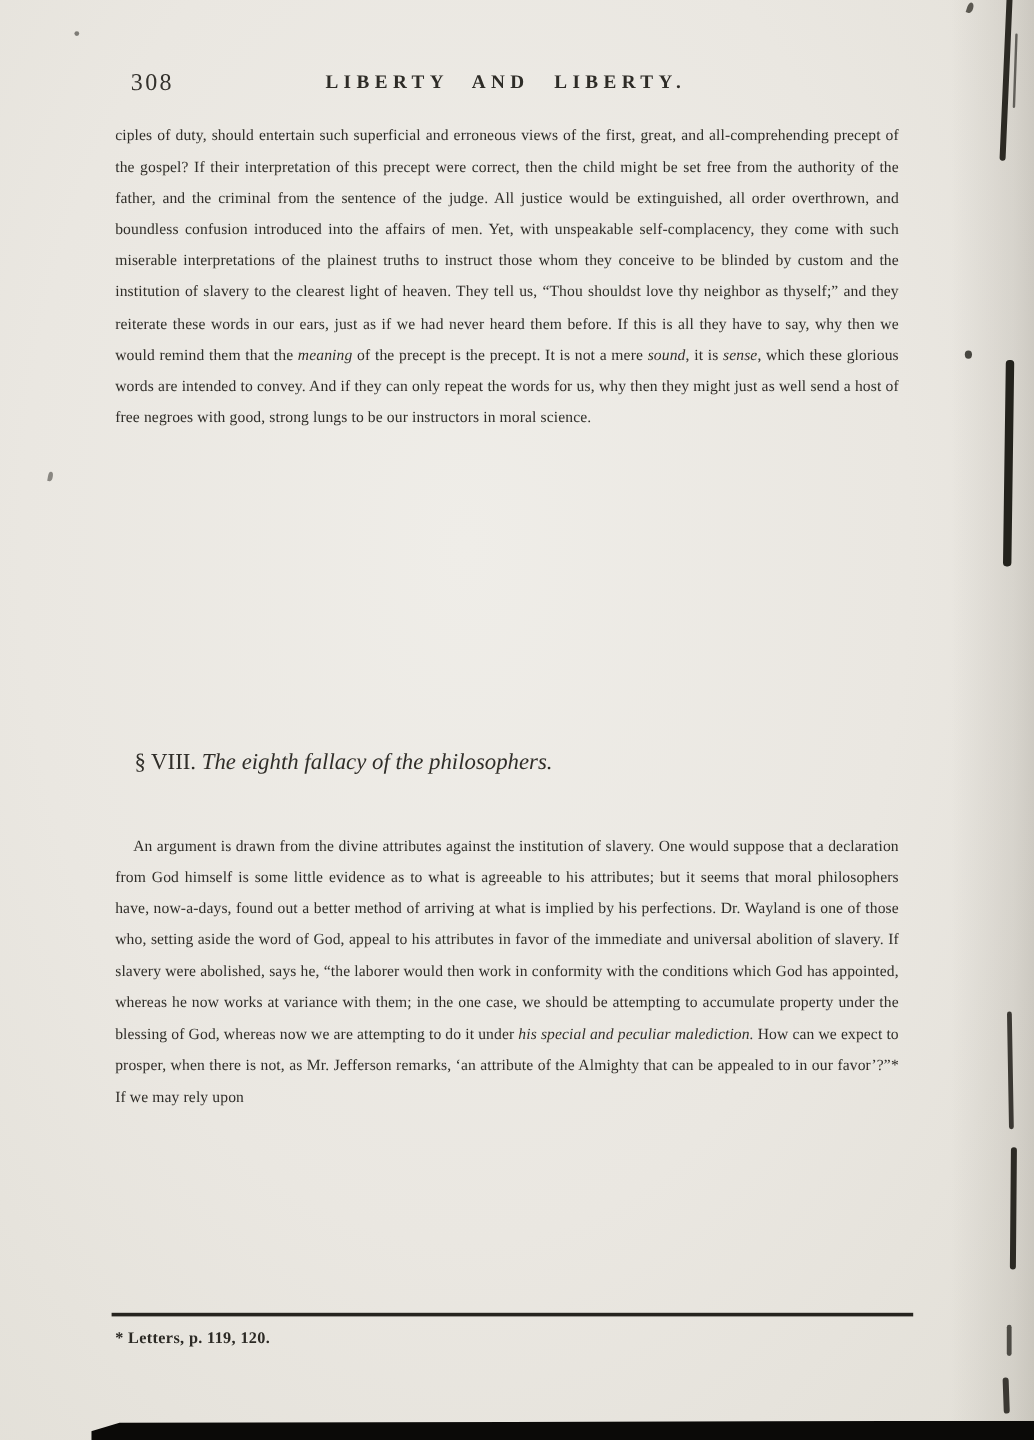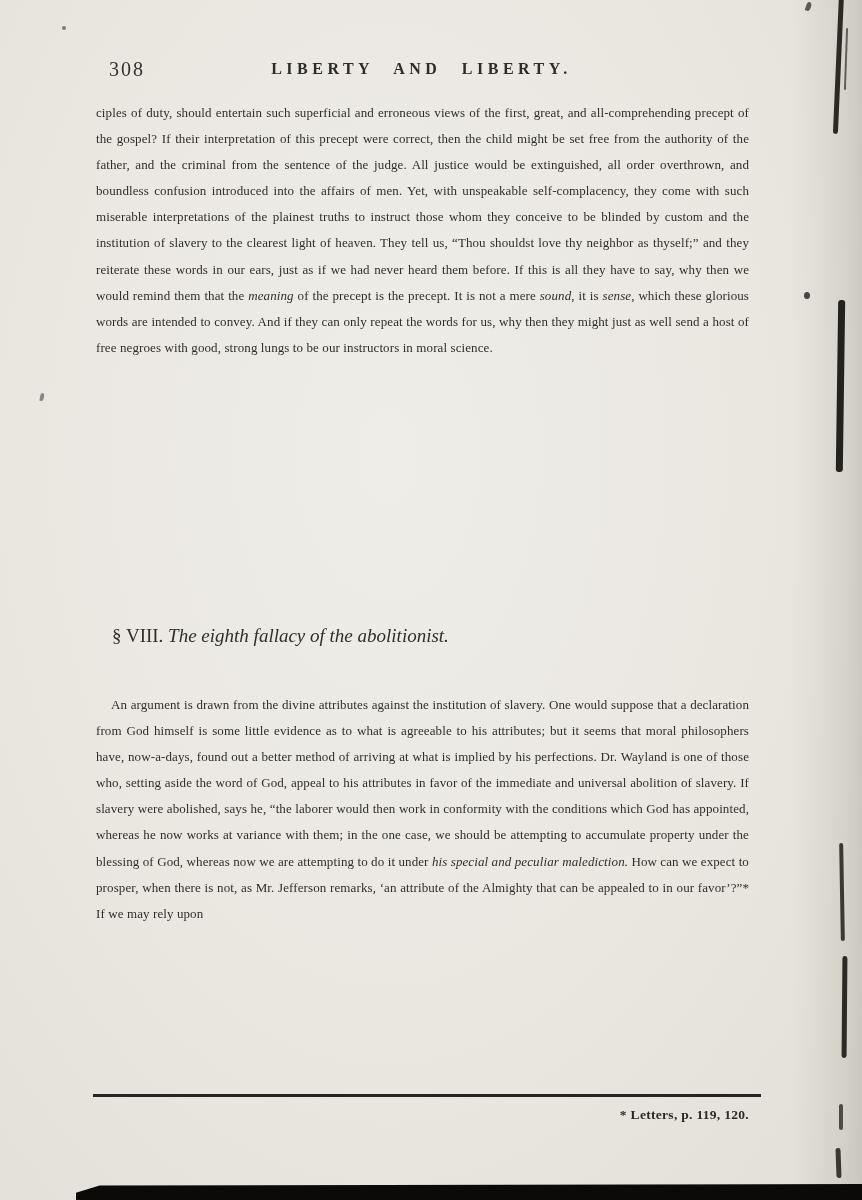--- a/index.html
+++ b/index.html
@@ -51,21 +51,21 @@
   }
   #para2 { top: 692px; text-indent: 15px; }
 
   .footnote-rule {
     position: absolute; left: 93px; top: 1094px;
     width: 668px; height: 2.5px;
     background: #26241f;
   }
   .footnote {
     position: absolute; left: 96px; top: 1107px; width: 653px;
-    text-align: right; font-size: 13.5px; font-weight: bold;
+    text-align: left; font-size: 13.5px; font-weight: bold;
     letter-spacing: 0.3px; color: #2c2a25;
   }
 
   .bottom-bar {
     position: absolute; left: 76px; right: 0; bottom: 0; height: 16px;
     background: #0b0a08;
     clip-path: polygon(0% 55%, 3% 10%, 100% 0%, 100% 100%, 0% 100%);
   }
 
   
@@ -87,21 +87,21 @@
 
 <div class="page">
 
   <div class="header-row">
     <span class="page-number">308</span>
     <div class="running-title">LIBERTY AND LIBERTY.</div>
   </div>
 
   <div class="body-text" id="para1"><span>ciples of duty, should entertain such superficial and erroneous views of the first, great, and all-comprehending precept of the gospel?  If their interpretation of this precept were correct, then the child might be set free from the authority of the father, and the criminal from the sentence of the judge.  All justice would be extinguished, all order overthrown, and boundless confusion introduced into the affairs of men.  Yet, with unspeakable self-complacency, they come with such miserable interpretations of the plainest truths to instruct those whom they conceive to be blinded by custom and the institution of slavery to the clearest light of heaven.  They tell us, “Thou shouldst love thy neighbor as thyself;” and they reiterate these words in our ears, just as if we had never heard them before.  If this is all they have to say, why then we would remind them that the </span><i>meaning</i><span> of the precept is the precept.  It is not a mere </span><i>sound</i><span>, it is </span><i>sense</i><span>, which these glorious words are intended to convey.  And if they can only repeat the words for us, why then they might just as well send a host of free negroes with good, strong lungs to be our instructors in moral science.</span></div>
 
-  <div class="section-heading"><span>§ VIII.  </span><i>The eighth fallacy of the abolitionist.</i></div>
+  <div class="section-heading"><span>§ VIII.  </span><i>The eighth fallacy of the philosophers.</i></div>
 
   <div class="body-text" id="para2"><span>An argument is drawn from the divine attributes against the institution of slavery.  One would suppose that a declaration from God himself is some little evidence as to what is agreeable to his attributes; but it seems that moral philosophers have, now-a-days, found out a better method of arriving at what is implied by his perfections.  Dr. Wayland is one of those who, setting aside the word of God, appeal to his attributes in favor of the immediate and universal abolition of slavery.  If slavery were abolished, says he, “the laborer would then work in conformity with the conditions which God has appointed, whereas he now works at variance with them; in the one case, we should be attempting to accumulate property under the blessing of God, whereas now we are attempting to do it under </span><i>his special and peculiar malediction.</i><span>  How can we expect to prosper, when there is not, as Mr. Jefferson remarks, ‘an attribute of the Almighty that can be appealed to in our favor’?”*  If we may rely upon</span></div>
 
   <div class="footnote-rule"></div>
 
   <div class="footnote">* Letters, p. 119, 120.</div>
 
   <div class="edge-shade"></div>
 
   <div class="art art1"></div>

